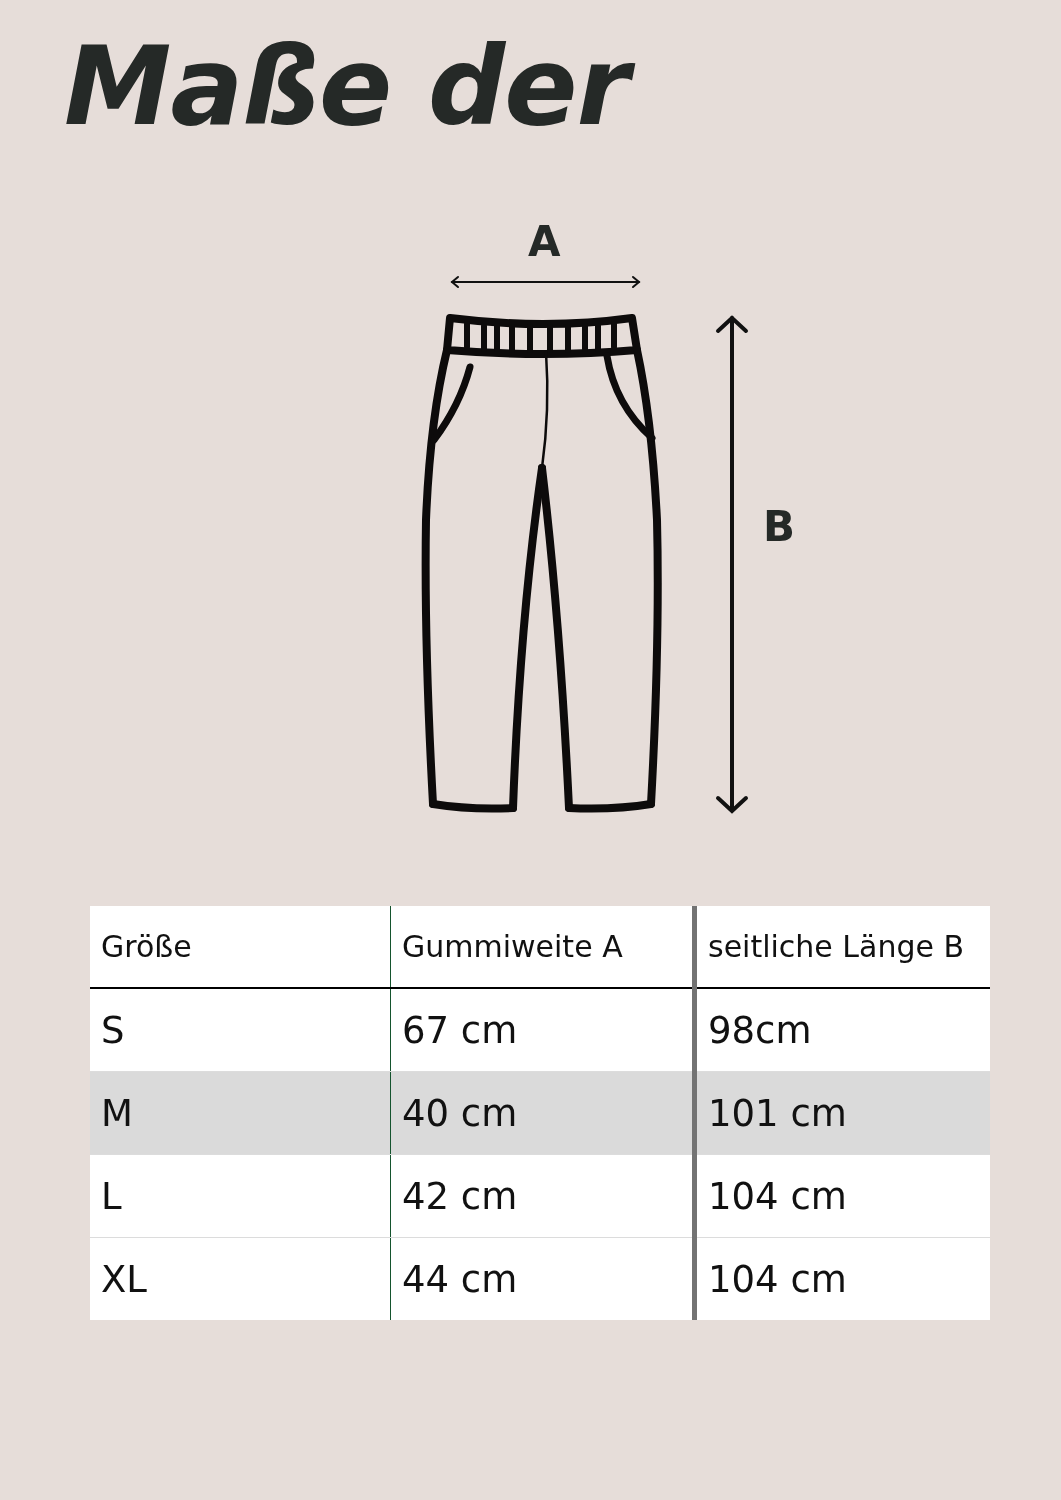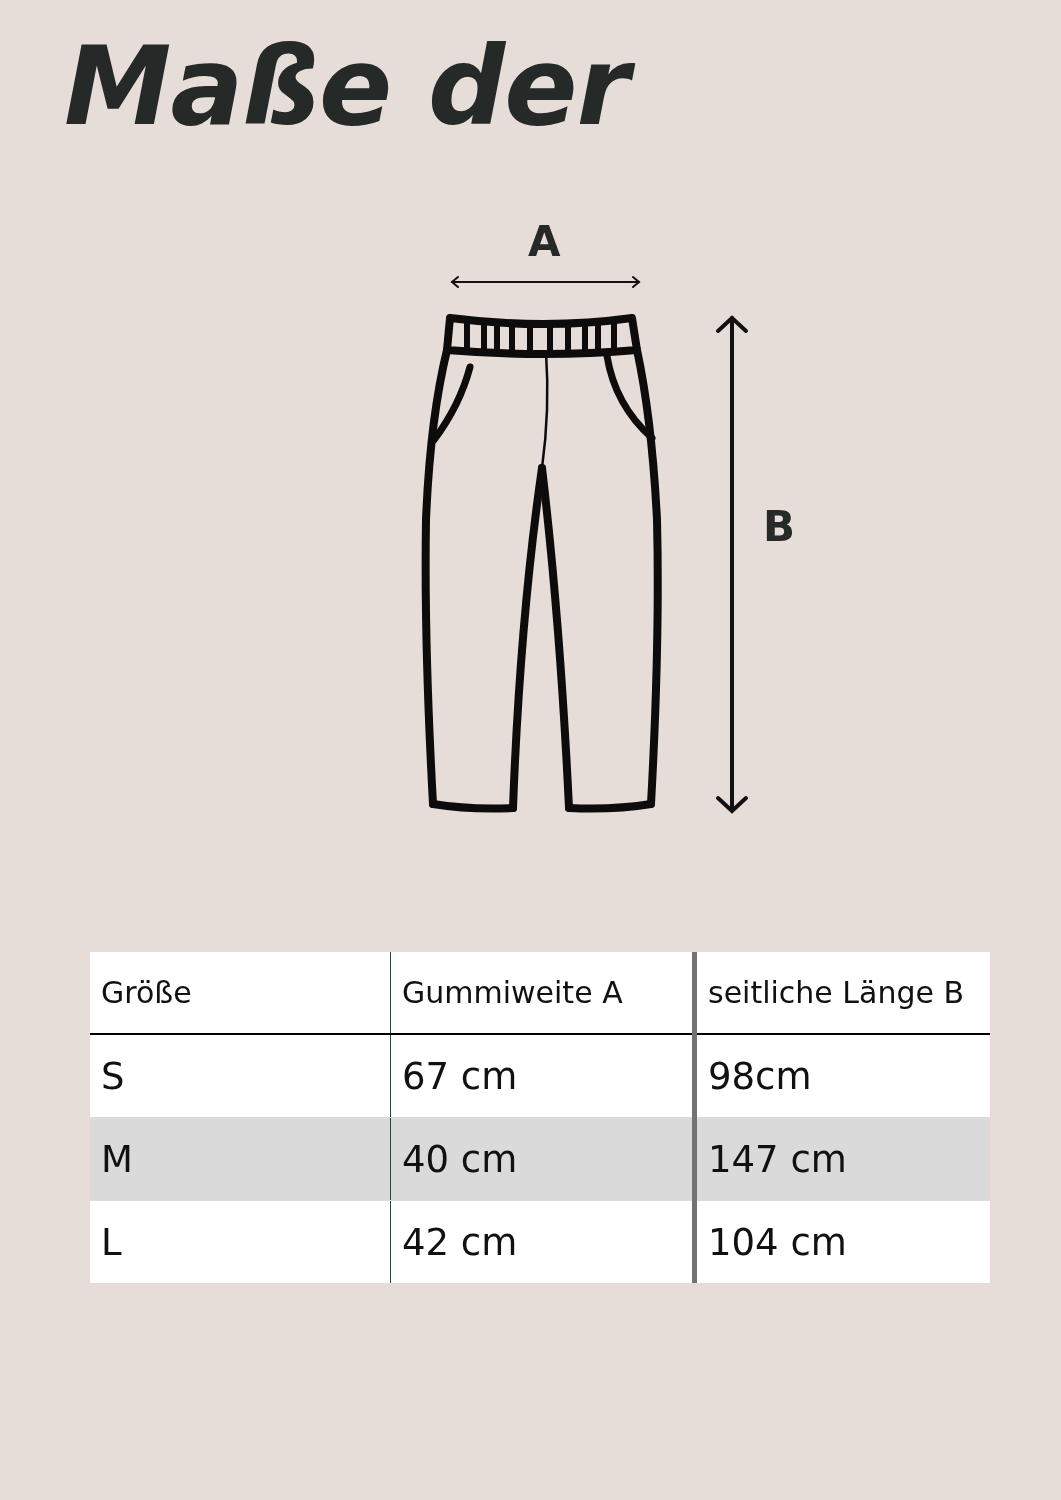--- a/index.html
+++ b/index.html
@@ -19,21 +19,20 @@
   }
   .label-b {
     position:absolute; left:763px; top:503px; font-family:"DejaVu Sans", sans-serif;
     font-weight:bold; font-size:42px; color:#252927; line-height:48px;
   }
   svg.figure { position:absolute; left:0; top:0; }
   .table {
     position:absolute; left:90px; top:906px; width:900px;
     background:#fff; border-collapse:collapse;
     font-family:"DejaVu Sans", sans-serif;
-    margin-top:46px;
   }
   .table td, .table th {
     height:82px; padding:0 0 0 11px; text-align:left; vertical-align:middle;
     font-weight:normal; font-size:37px; color:#111;
     border-bottom:1px solid #dcdcdc;
   }
   .table th { font-size:30px; height:81px; border-bottom:2px solid #000; }
   .table td.c1, .table th.c1 { width:289px; }
   .table td.c2, .table th.c2 { width:290px; border-left:1px solid #14532d; }
   .table td.c3, .table th.c3 { border-left:5px solid #737373; }
@@ -110,21 +109,26 @@
   </thead>
   <tbody>
     <tr>
       <td class="c1">S</td>
       <td class="c2">67 cm</td>
       <td class="c3">98cm</td>
     </tr>
     <tr class="hl">
       <td class="c1">M</td>
       <td class="c2">40 cm</td>
-      <td class="c3">147 cm</td>
+      <td class="c3">101 cm</td>
     </tr>
     <tr>
       <td class="c1">L</td>
       <td class="c2">42 cm</td>
       <td class="c3">104 cm</td>
     </tr>
+    <tr>
+      <td class="c1">XL</td>
+      <td class="c2">44 cm</td>
+      <td class="c3">104 cm</td>
+    </tr>
   </tbody>
 </table>
 
 </body></html>

